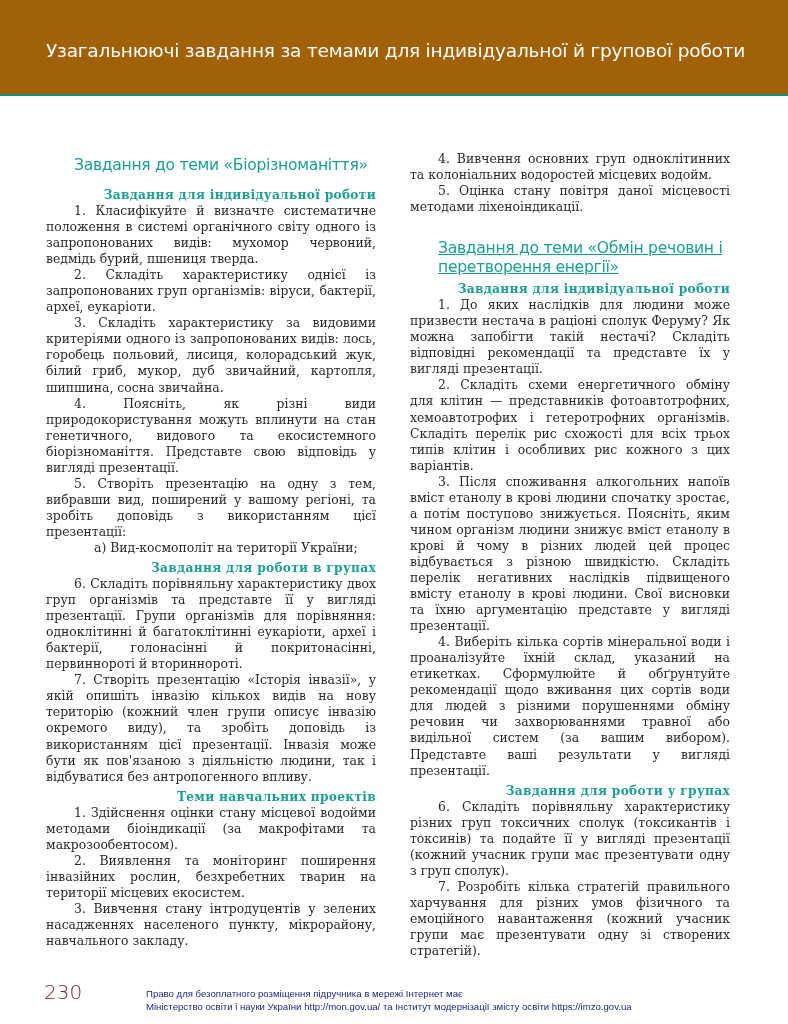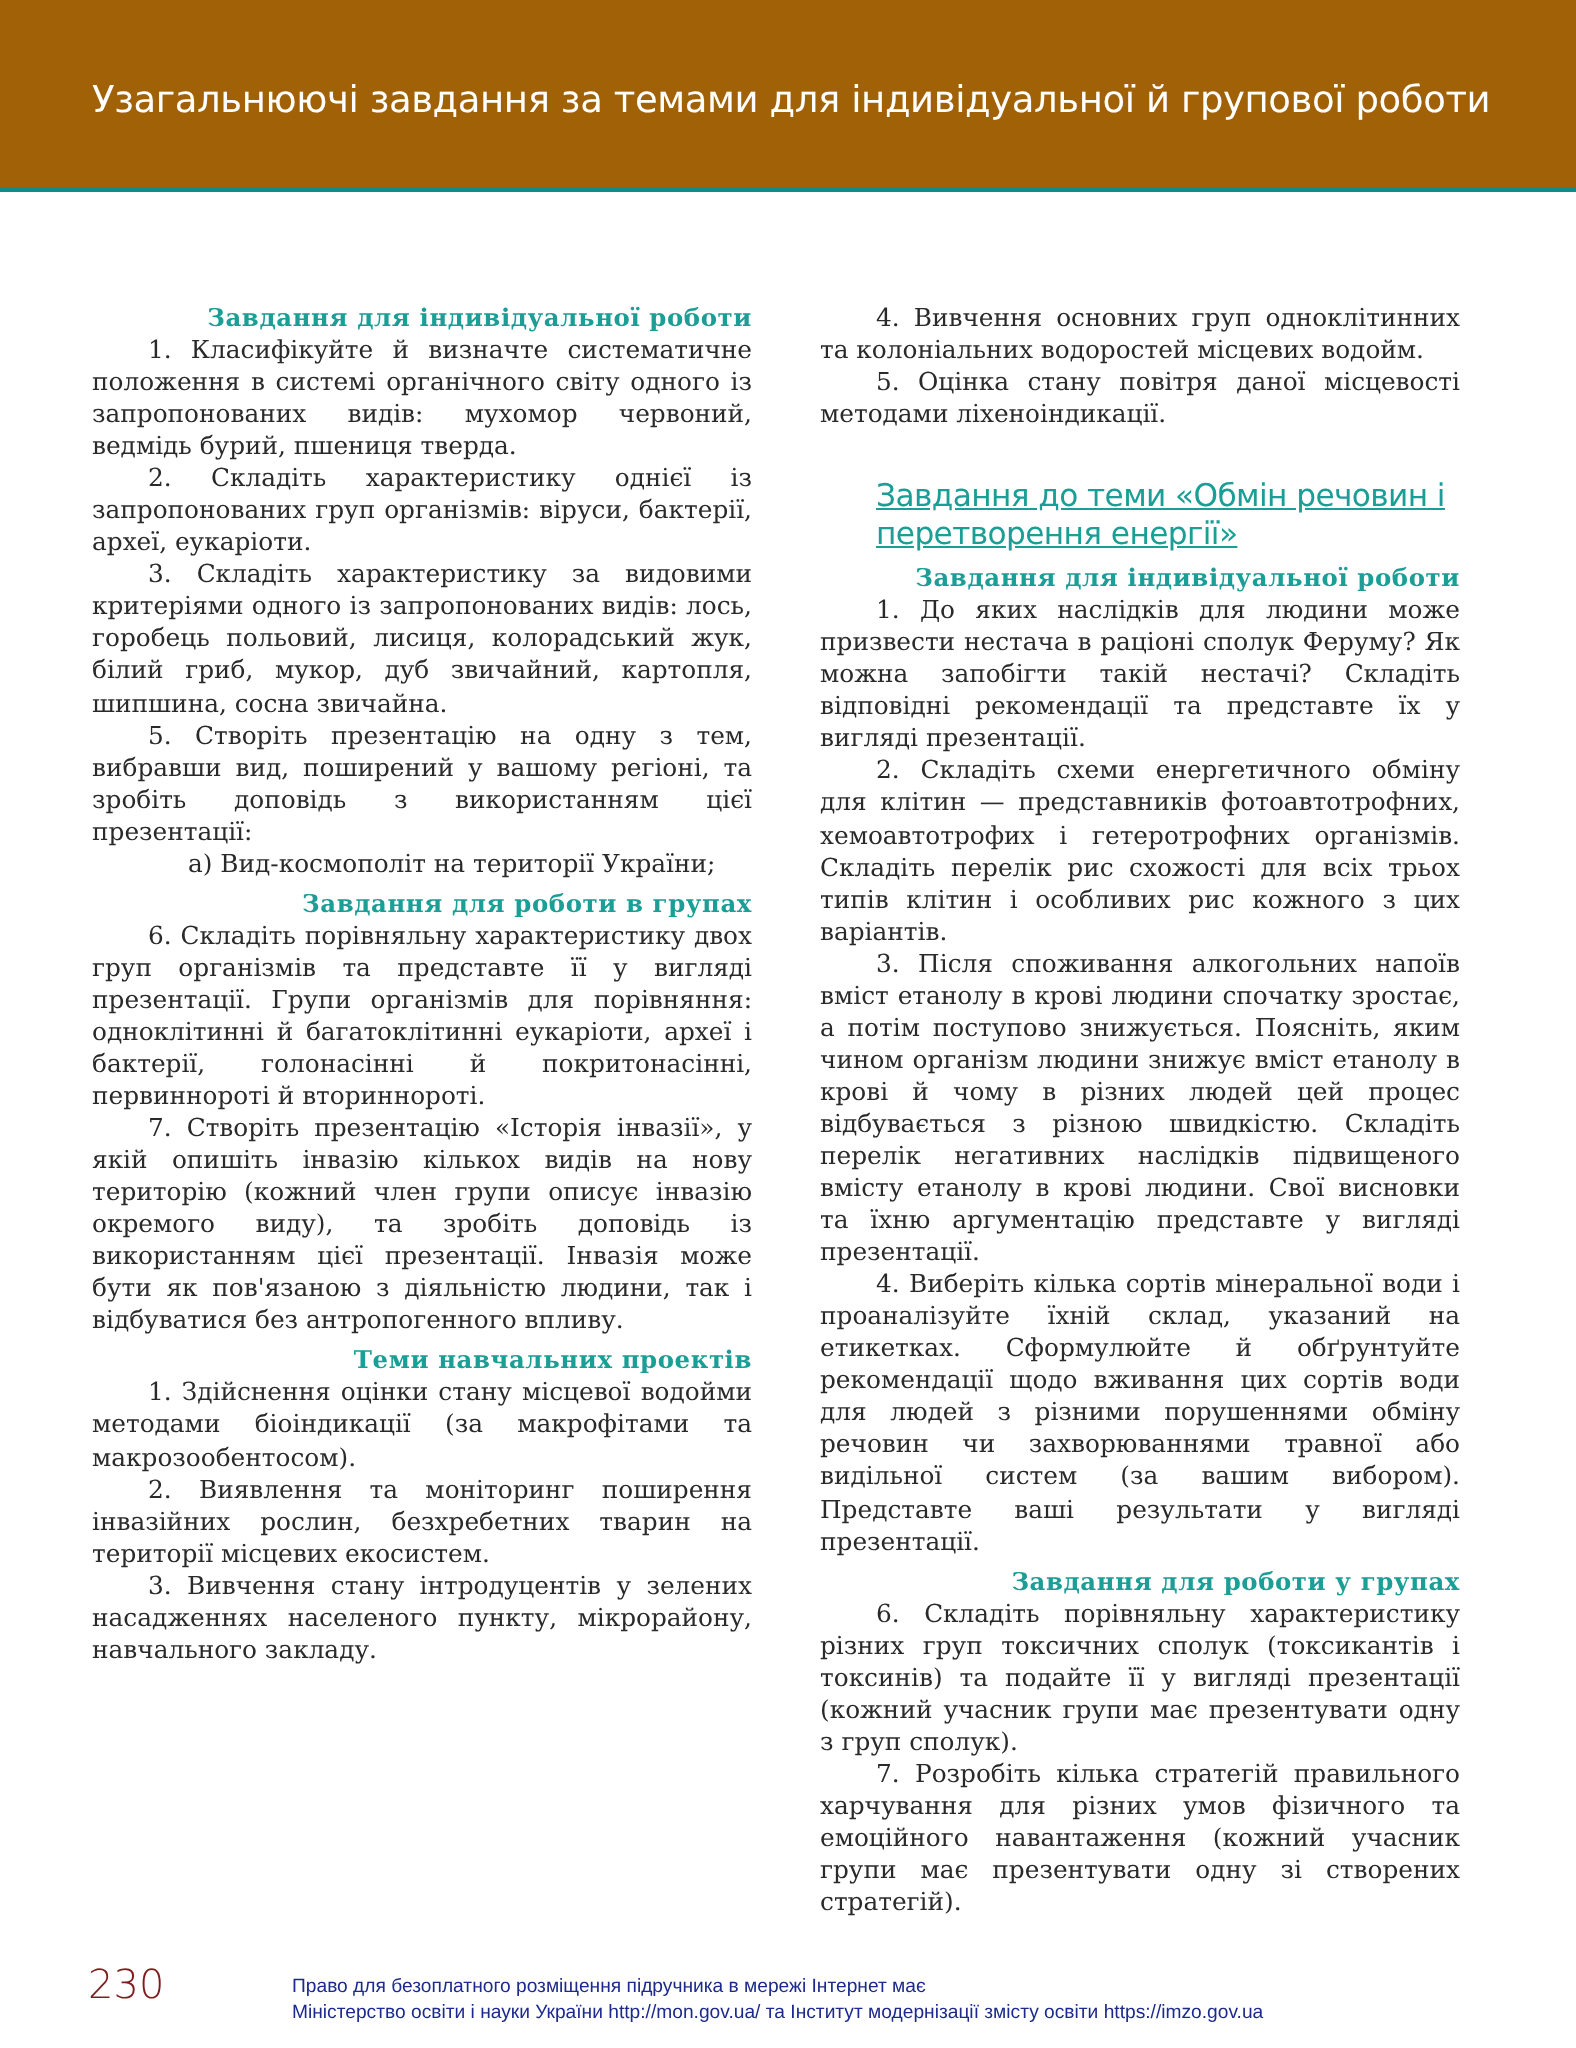--- a/index.html
+++ b/index.html
@@ -53,24 +53,26 @@
   }
 </style>
 </head>
 <body>
 
 <div class="header">
   <div class="header-title">Узагальнюючі завдання за темами для індивідуальної й групової роботи</div>
 </div>
 
 <div class="col col-left">
+  <div class="topic">Завдання до теми «Біорізноманіття»</div>
   <div class="sub">Завдання для індивідуальної роботи</div>
   <p class="item">1. Класифікуйте й визначте систематичне положення в системі органічного світу одного із запропонованих видів: мухомор червоний, ведмідь бурий, пшениця тверда.</p>
   <p class="item">2. Складіть характеристику однієї із запропонованих груп організмів: віруси, бактерії, археї, еукаріоти.</p>
   <p class="item">3. Складіть характеристику за видовими критеріями одного із запропонованих видів: лось, горобець польовий, лисиця, колорадський жук, білий гриб, мукор, дуб звичайний, картопля, шипшина, сосна звичайна.</p>
+  <p class="item">4. Поясніть, як різні види природокористування можуть вплинути на стан генетичного, видового та екосистемного біорізноманіття. Представте свою відповідь у вигляді презентації.</p>
   <p class="item">5. Створіть презентацію на одну з тем, вибравши вид, поширений у вашому регіоні, та зробіть доповідь з використанням цієї презентації:</p>
   <p class="subitem">а) Вид-космополіт на території України;</p>
   <div class="sub gap">Завдання для роботи в групах</div>
   <p class="item">6. Складіть порівняльну характеристику двох груп організмів та представте її у вигляді презентації. Групи організмів для порівняння: одноклітинні й багатоклітинні еукаріоти, археї і бактерії, голонасінні й покритонасінні, первиннороті й вториннороті.</p>
   <p class="item">7. Створіть презентацію «Історія інвазії», у якій опишіть інвазію кількох видів на нову територію (кожний член групи описує інвазію окремого виду), та зробіть доповідь із використанням цієї презентації. Інвазія може бути як пов'язаною з діяльністю людини, так і відбуватися без антропогенного впливу.</p>
   <div class="sub gap">Теми навчальних проектів</div>
   <p class="item">1. Здійснення оцінки стану місцевої водойми методами біоіндикації (за макрофітами та макрозообентосом).</p>
   <p class="item">2. Виявлення та моніторинг поширення інвазійних рослин, безхребетних тварин на території місцевих екосистем.</p>
   <p class="item">3. Вивчення стану інтродуцентів у зелених насадженнях населеного пункту, мікрорайону, навчального закладу.</p>
 </div>

